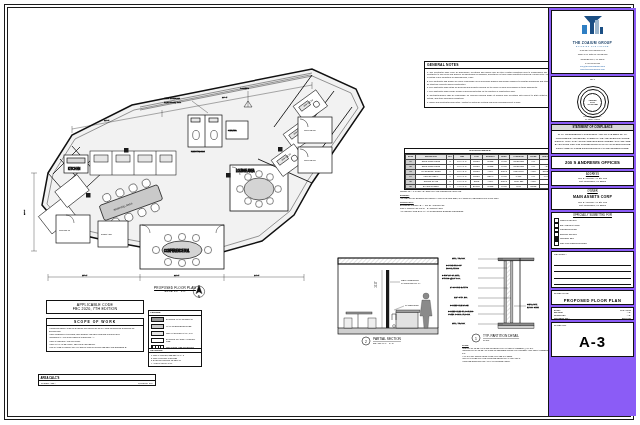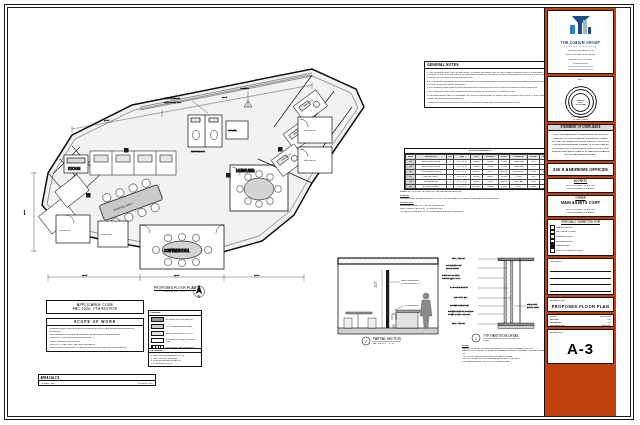--- a/index.html
+++ b/index.html
@@ -4,21 +4,21 @@
 <style>
   html,body{margin:0;padding:0;background:#ffffff;}
   body{width:640px;height:425px;overflow:hidden;font-family:"Liberation Sans",sans-serif;}
   #sheet{position:relative;width:640px;height:425px;background:#ffffff;}
 
   
   .border-outer{position:absolute;left:4px;top:4px;width:630px;height:416px;border:1px solid #1a1a1a;box-sizing:border-box;}
   .border-inner{position:absolute;left:7px;top:7px;width:624px;height:410px;border:1px solid #1a1a1a;box-sizing:border-box;}
 
   
-  .tb{position:absolute;right:24px;top:8px;width:72px;height:408px;border-left:1px solid #111;box-sizing:border-box;background:#c2410c;}
+  .tb{position:absolute;right:4px;top:8px;width:88px;height:408px;border-left:1px solid #111;box-sizing:border-box;background:#8b5cf6;}
   .tb-box{border:1px solid #111;margin:2px 2px 0 2px;box-sizing:border-box;background:#fff;}
   .tb-hdr{font-size:2.6px;text-align:center;letter-spacing:.1px;color:#000;padding:1px 0 0 0;text-decoration:underline;}
   .tb-ttl{font-size:3.6px;font-weight:bold;text-align:center;color:#000;padding:1.5px 1px;letter-spacing:.2px;}
   .tb-txt{font-size:2.3px;text-align:center;color:#111;line-height:1.35;padding:1px 2px 2px 2px;}
   .tb-left{font-size:2.3px;text-align:left;color:#111;line-height:1.35;padding:1px 2px;}
 
   
   .logo-wrap{padding:3px 2px 2px;text-align:center;}
   .logo-mark{width:26px;height:22px;margin:0 auto;position:relative;}
   .logo-name{font-size:3.4px;font-weight:bold;letter-spacing:.3px;color:#123a63;margin-top:1px;}

